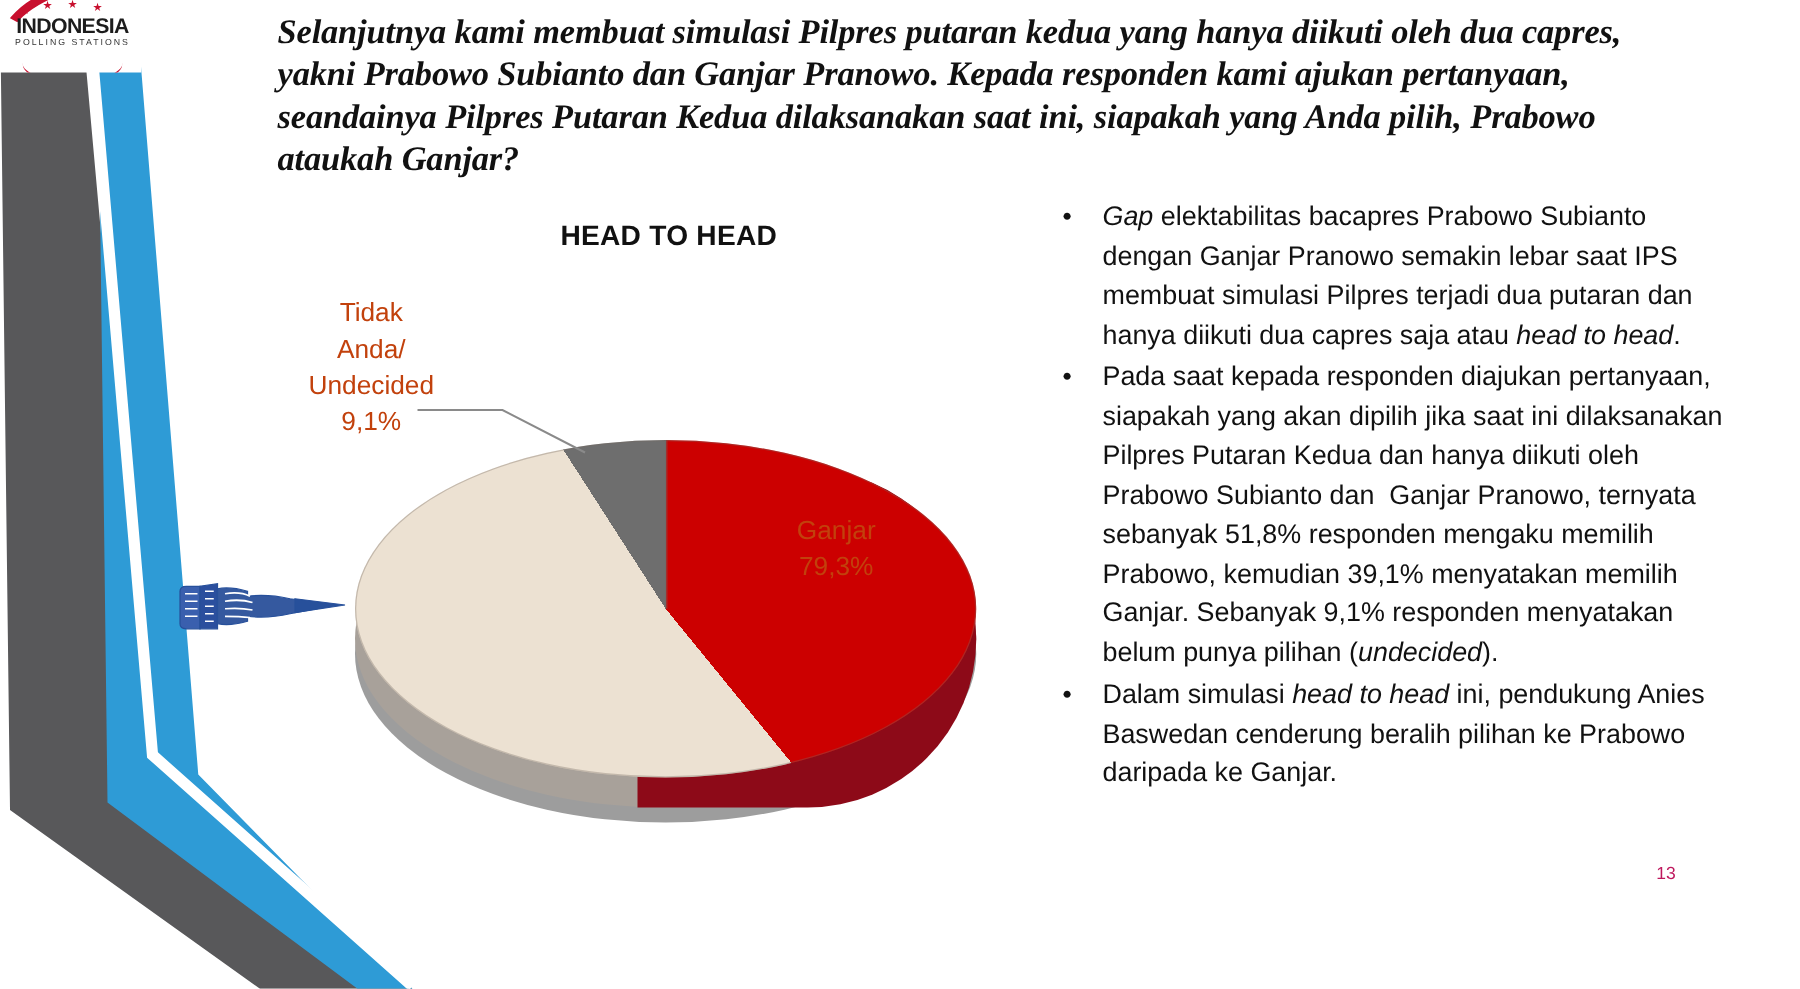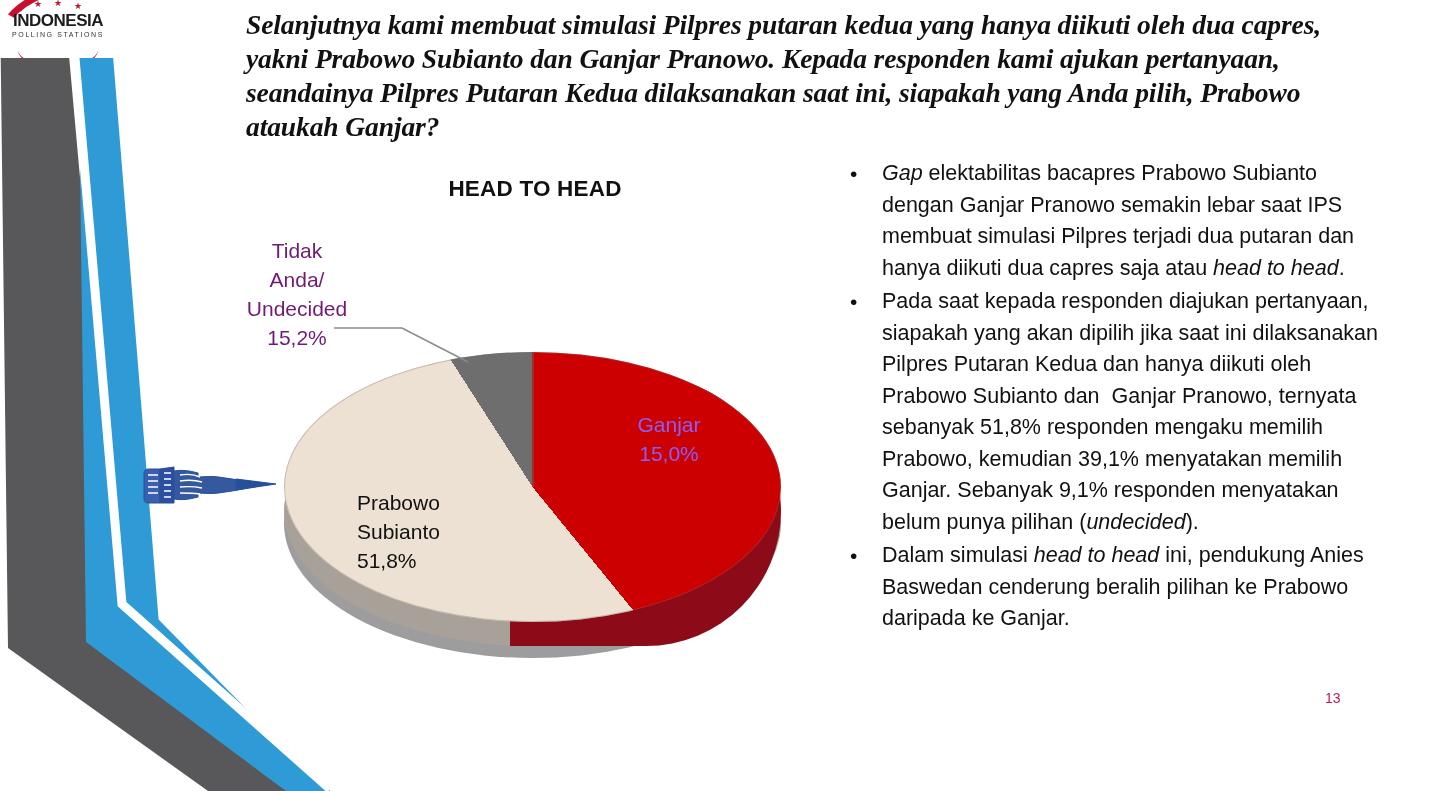--- a/index.html
+++ b/index.html
@@ -98,21 +98,20 @@
     left: 222px;
     top: 8px;
     width: 1110px;
     font-family: "Liberation Serif", serif;
     font-style: italic;
     font-weight: bold;
     font-size: 27.5px;
     line-height: 34px;
     color: #111111;
     letter-spacing: -0.1px;
-    margin-left: 24px;
   }
 
   
   .chart-title {
     position: absolute;
     left: 300px;
     top: 174px;
     width: 470px;
     text-align: center;
     font-size: 22.5px;
@@ -179,32 +178,32 @@
     background: rgba(110,105,100,0.45);
   }
 
   .slice-label {
     position: absolute;
     text-align: center;
     font-size: 21px;
     line-height: 29px;
     color: #111111;
   }
-  .slice-label.light { color: #8b5cf6; }
+  .slice-label.light { color: #c2410c; }
 
   
   .callout {
     position: absolute;
     left: 222px;
     top: 236px;
     width: 150px;
     text-align: center;
     font-size: 21px;
     line-height: 29px;
-    color: #701a75;
+    color: #c2410c;
   }
   .leader {
     position: absolute;
     left: 332px;
     top: 300px;
     width: 140px;
     height: 66px;
     pointer-events: none;
   }
 
@@ -295,35 +294,30 @@
 <div class="pie-wrap">
   <div class="pie-side"></div>
   <div class="pie-side-2"></div>
   <div class="pie-side-red"></div>
   <div class="pie-top"></div>
 
   <div class="pie-sep" style="left:270px; top:22px; width:2px; height:135px;"></div>
 
   <div class="slice-label light" style="left:322px; top:80px; width:170px;">
     <div>Ganjar</div>
-    <div>15,0%</div>
-  </div>
-
-  <div class="slice-label" style="left:95px; top:158px; width:180px; text-align:left;">
-    <div>Prabowo</div>
-    <div>Subianto</div>
-    <div>51,8%</div>
-  </div>
+    <div>79,3%</div>
+  </div>
+
 </div>
 
 <div class="callout">
   <div>Tidak</div>
   <div>Anda/</div>
   <div>Undecided</div>
-  <div>15,2%</div>
+  <div>9,1%</div>
 </div>
 <svg class="leader" viewBox="0 0 140 66" xmlns="http://www.w3.org/2000/svg">
   <polyline points="2,28 70,28 136,62" fill="none" stroke="#8a8a8a" stroke-width="1.6"></polyline>
 </svg>
 
 <svg class="hand" viewBox="0 0 140 60" xmlns="http://www.w3.org/2000/svg">
   <g fill="#27509b" stroke="#27509b" stroke-width="1">
     <path d="M4 18 L4 44 Q4 48 9 48 L20 48 L20 14 L9 14 Q4 14 4 18 Z" fill="#3a5fae"></path>
     <path d="M20 14 L20 48 L34 48 L34 12 Z" fill="#2b4f9e"></path>
     <path d="M34 16 Q44 14 58 18 L58 22 Q74 20 92 24 L130 29 L92 36 Q74 40 58 38 L58 42 Q44 46 34 44 Z" fill="#35599f"></path>

